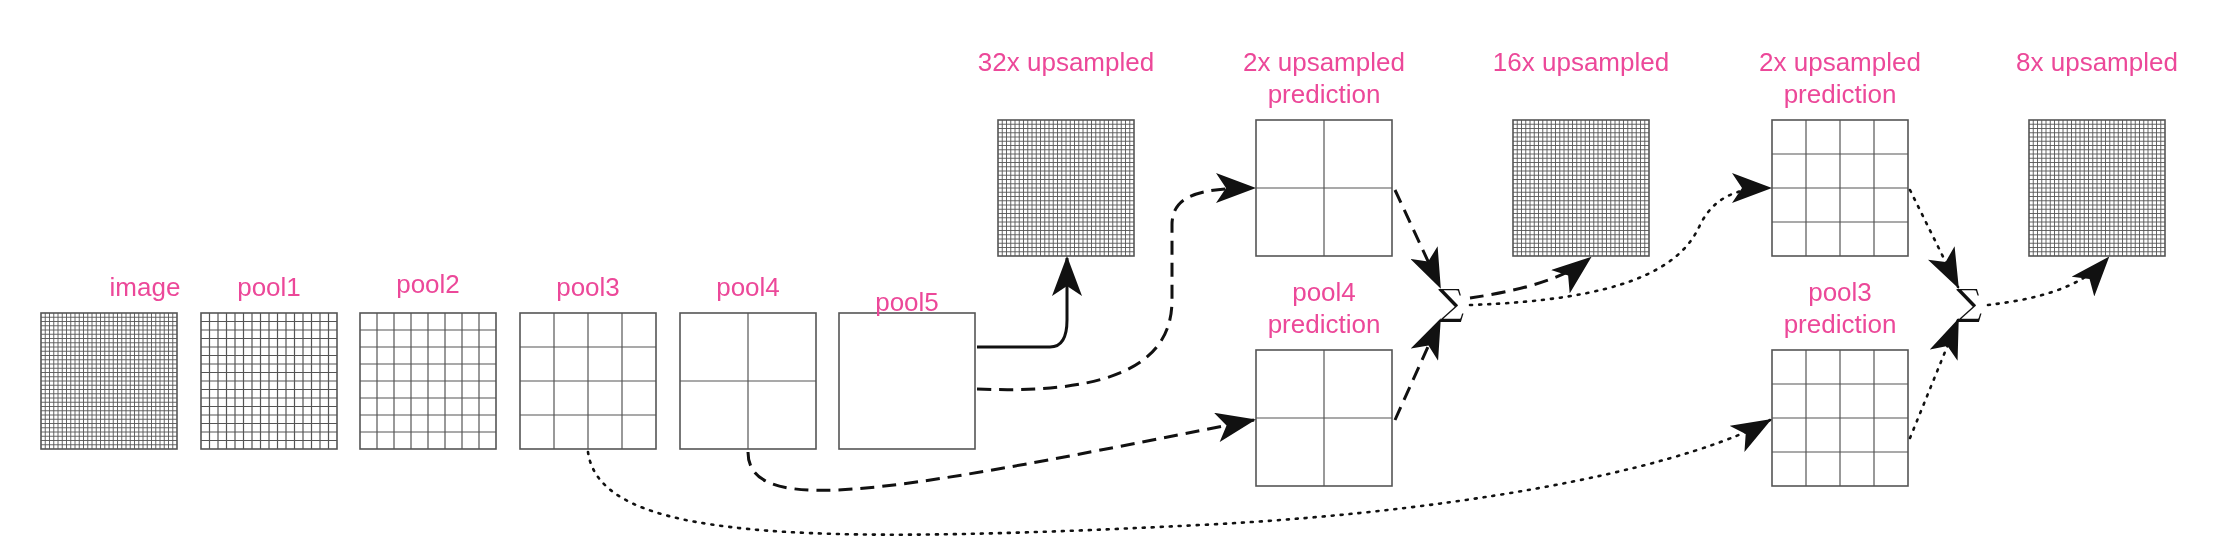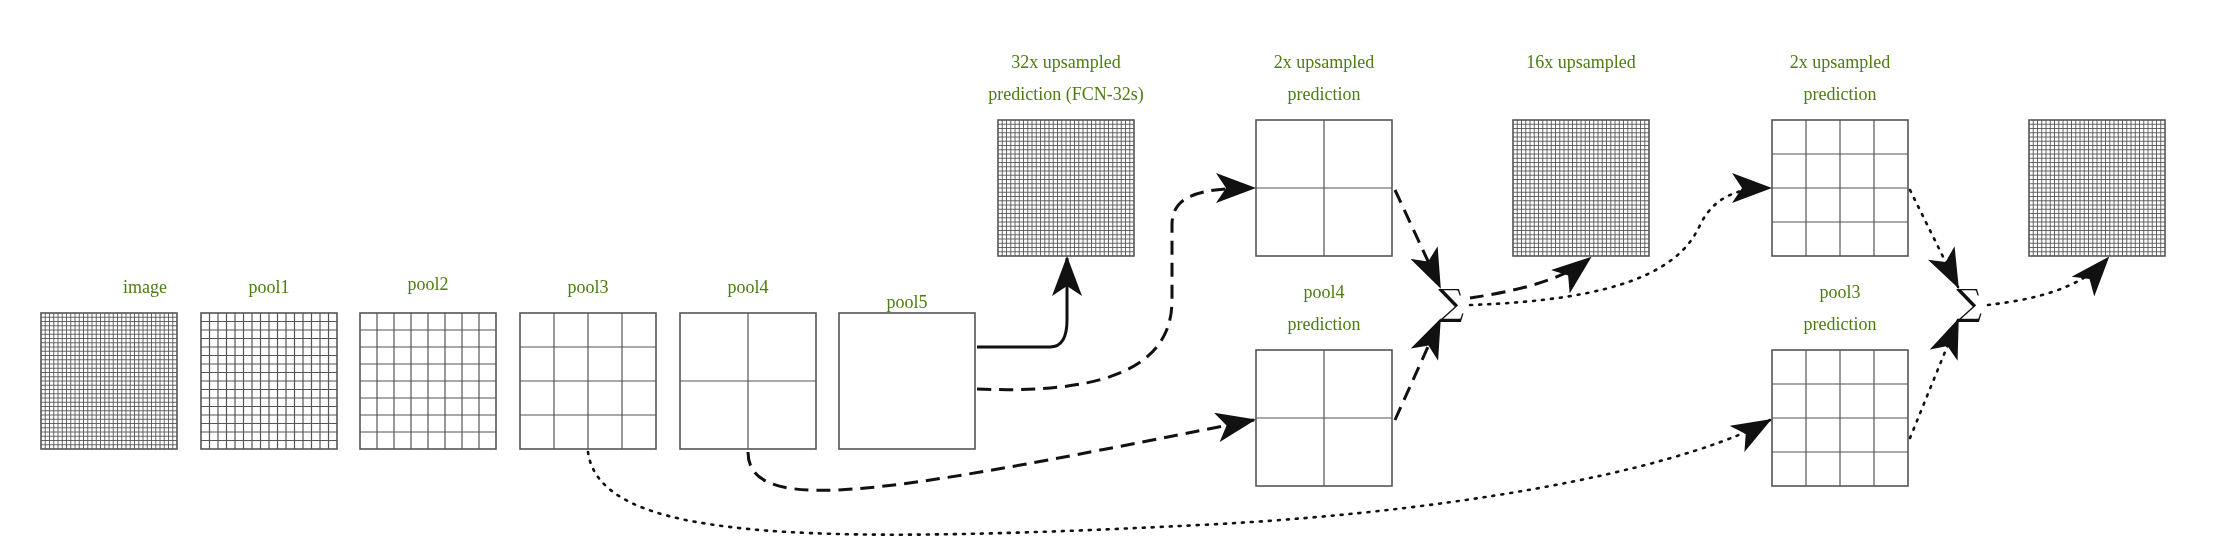--- a/index.html
+++ b/index.html
@@ -1,19 +1,19 @@
 <!DOCTYPE html>
 <html><head>
   <meta charset="utf-8">
   <style>
     html, body { margin: 0; padding: 0; background: #ffffff; }
     body { width: 2236px; height: 552px; overflow: hidden; position: relative; }
     #diagram { position: absolute; left: 0; top: 0; width: 2236px; height: 552px; }
-    .lbl { position: absolute; font-family: Liberation Serif, serif; font-size: 18px;
-           color: #4d7c0f; text-align: center; line-height: 32px; white-space: nowrap; transform: translateX(-50%); }
+    .lbl { position: absolute; font-family: Liberation Sans, sans-serif; font-size: 26px;
+           color: #ec4899; text-align: center; line-height: 32px; white-space: nowrap; transform: translateX(-50%); }
     .sigma { position: absolute; font-family: "DejaVu Serif", "Liberation Serif", serif; font-size: 36px;
              color: #111; line-height: 36px; transform: translate(-50%, -50%); }
   </style>
 </head>
 <body>
 
 <svg id="diagram" xmlns="http://www.w3.org/2000/svg" width="2236" height="552" viewBox="0 0 2236 552">
   <defs>
     <marker id="arrow" viewBox="0 0 20 20" refX="18" refY="10" markerWidth="20" markerHeight="20" markerUnits="userSpaceOnUse" orient="auto">
       <path d="M0,0 L20,10 L0,20 L6,10 Z" fill="#111"></path>
@@ -408,21 +408,20 @@
       <div>pool3</div>
     </div>
     <div class="lbl" style="left: 748px; top: 271px;">
       <div>pool4</div>
     </div>
     <div class="lbl" style="left: 907px; top: 286px;">
       <div>pool5</div>
     </div>
     <div class="lbl" style="left: 1066px; top: 46px;">
       <div>32x upsampled</div>
-      <div>prediction (FCN-32s)</div>
     </div>
     <div class="lbl" style="left: 1324px; top: 46px;">
       <div>2x upsampled</div>
       <div>prediction</div>
     </div>
     <div class="lbl" style="left: 1324px; top: 276px;">
       <div>pool4</div>
       <div>prediction</div>
     </div>
     <div class="lbl" style="left: 1581px; top: 46px;">
@@ -430,16 +429,17 @@
     </div>
     <div class="lbl" style="left: 1840px; top: 46px;">
       <div>2x upsampled</div>
       <div>prediction</div>
     </div>
     <div class="lbl" style="left: 1840px; top: 276px;">
       <div>pool3</div>
       <div>prediction</div>
     </div>
     <div class="lbl" style="left: 2097px; top: 46px;">
+      <div>8x upsampled</div>
     </div>
     <div class="sigma" style="left: 1451px; top: 303px;">∑</div>
     <div class="sigma" style="left: 1969px; top: 303px;">∑</div>
   </div>
 
 </body></html>

